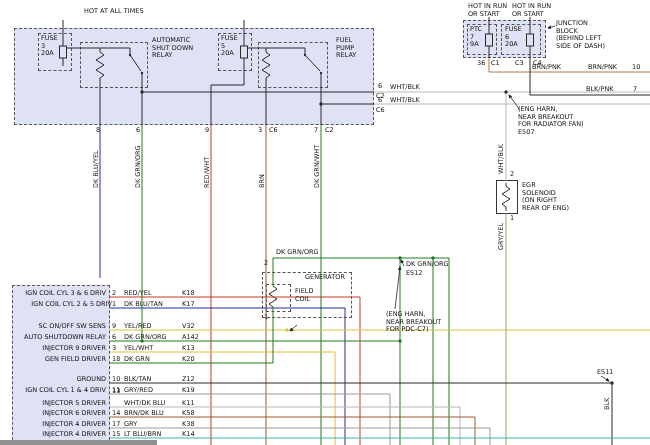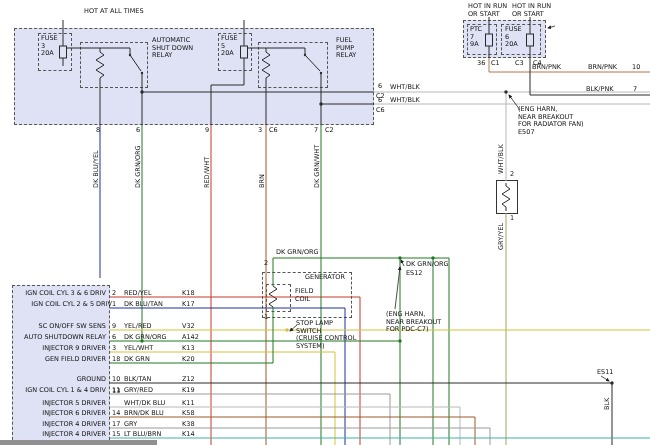--- a/index.html
+++ b/index.html
@@ -161,20 +161,24 @@
   <div class="lbl" style="left:468px;top:3px">HOT IN RUN
 OR START</div>
   <div class="lbl" style="left:512px;top:3px">HOT IN RUN
 OR START</div>
   <div class="lbl" style="left:470px;top:26px">PTC
 7
 9A</div>
   <div class="lbl" style="left:505px;top:26px">FUSE
 6
 20A</div>
+  <div class="lbl" style="left:556px;top:20px">JUNCTION
+BLOCK
+(BEHIND LEFT
+SIDE OF DASH)</div>
   <div class="lbl" style="left:477px;top:60px">36</div>
   <div class="lbl" style="left:491px;top:60px">C1</div>
   <div class="lbl" style="left:515px;top:60px">C3</div>
   <div class="lbl" style="left:533px;top:60px">C4</div>
   <div class="lbl" style="left:532px;top:64px">BRN/PNK</div>
   <div class="lbl" style="left:588px;top:64px">BRN/PNK</div>
   <div class="lbl" style="left:632px;top:64px">10</div>
   <div class="lbl" style="left:586px;top:86px">BLK/PNK</div>
   <div class="lbl" style="left:633px;top:86px">7</div>
 
@@ -185,38 +189,38 @@
   <div class="vlbl" style="left:314px;top:188px">DK GRN/WHT</div>
   <div class="vlbl" style="left:498px;top:174px">WHT/BLK</div>
   <div class="vlbl" style="left:498px;top:250px">GRY/YEL</div>
   <div class="vlbl" style="left:604px;top:410px">BLK</div>
 
   <div class="lbl" style="left:518px;top:106px">(ENG HARN,
 NEAR BREAKOUT
 FOR RADIATOR FAN)
 E507</div>
   <div class="lbl" style="left:510px;top:171px">2</div>
+  <div class="lbl" style="left:522px;top:182px">EGR
+SOLENOID
+(ON RIGHT
+REAR OF ENG)</div>
   <div class="lbl" style="left:510px;top:215px">1</div>
 
   <div class="lbl" style="left:276px;top:249px">DK GRN/ORG</div>
   <div class="lbl" style="left:264px;top:260px">2</div>
   <div class="lbl" style="left:305px;top:274px">GENERATOR</div>
   <div class="lbl" style="left:295px;top:288px">FIELD
 COIL</div>
   <div class="lbl" style="left:264px;top:314px">1</div>
 
   <div class="lbl" style="left:406px;top:261px">DK GRN/ORG</div>
   <div class="lbl" style="left:406px;top:270px">ES12</div>
   <div class="lbl" style="left:386px;top:311px">(ENG HARN,
 NEAR BREAKOUT
 FOR PDC-C7)</div>
-  <div class="lbl" style="left:296px;top:320px">STOP LAMP
-SWITCH
-(CRUISE CONTROL
-SYSTEM)</div>
   <div class="lbl" style="left:597px;top:369px">ES11</div>
 
   <div class="rowlbl" style="left:14px;top:290px">IGN COIL CYL 3 &amp; 6 DRIV</div>
   <div class="lbl" style="left:112px;top:290px">2</div>
   <div class="lbl" style="left:124px;top:290px">RED/YEL</div>
   <div class="lbl" style="left:182px;top:290px">K18</div>
 
   <div class="rowlbl" style="left:20px;top:301px">IGN COIL CYL 2 &amp; 5 DRIV</div>
   <div class="lbl" style="left:112px;top:301px">1</div>
   <div class="lbl" style="left:124px;top:301px">DK BLU/TAN</div>

